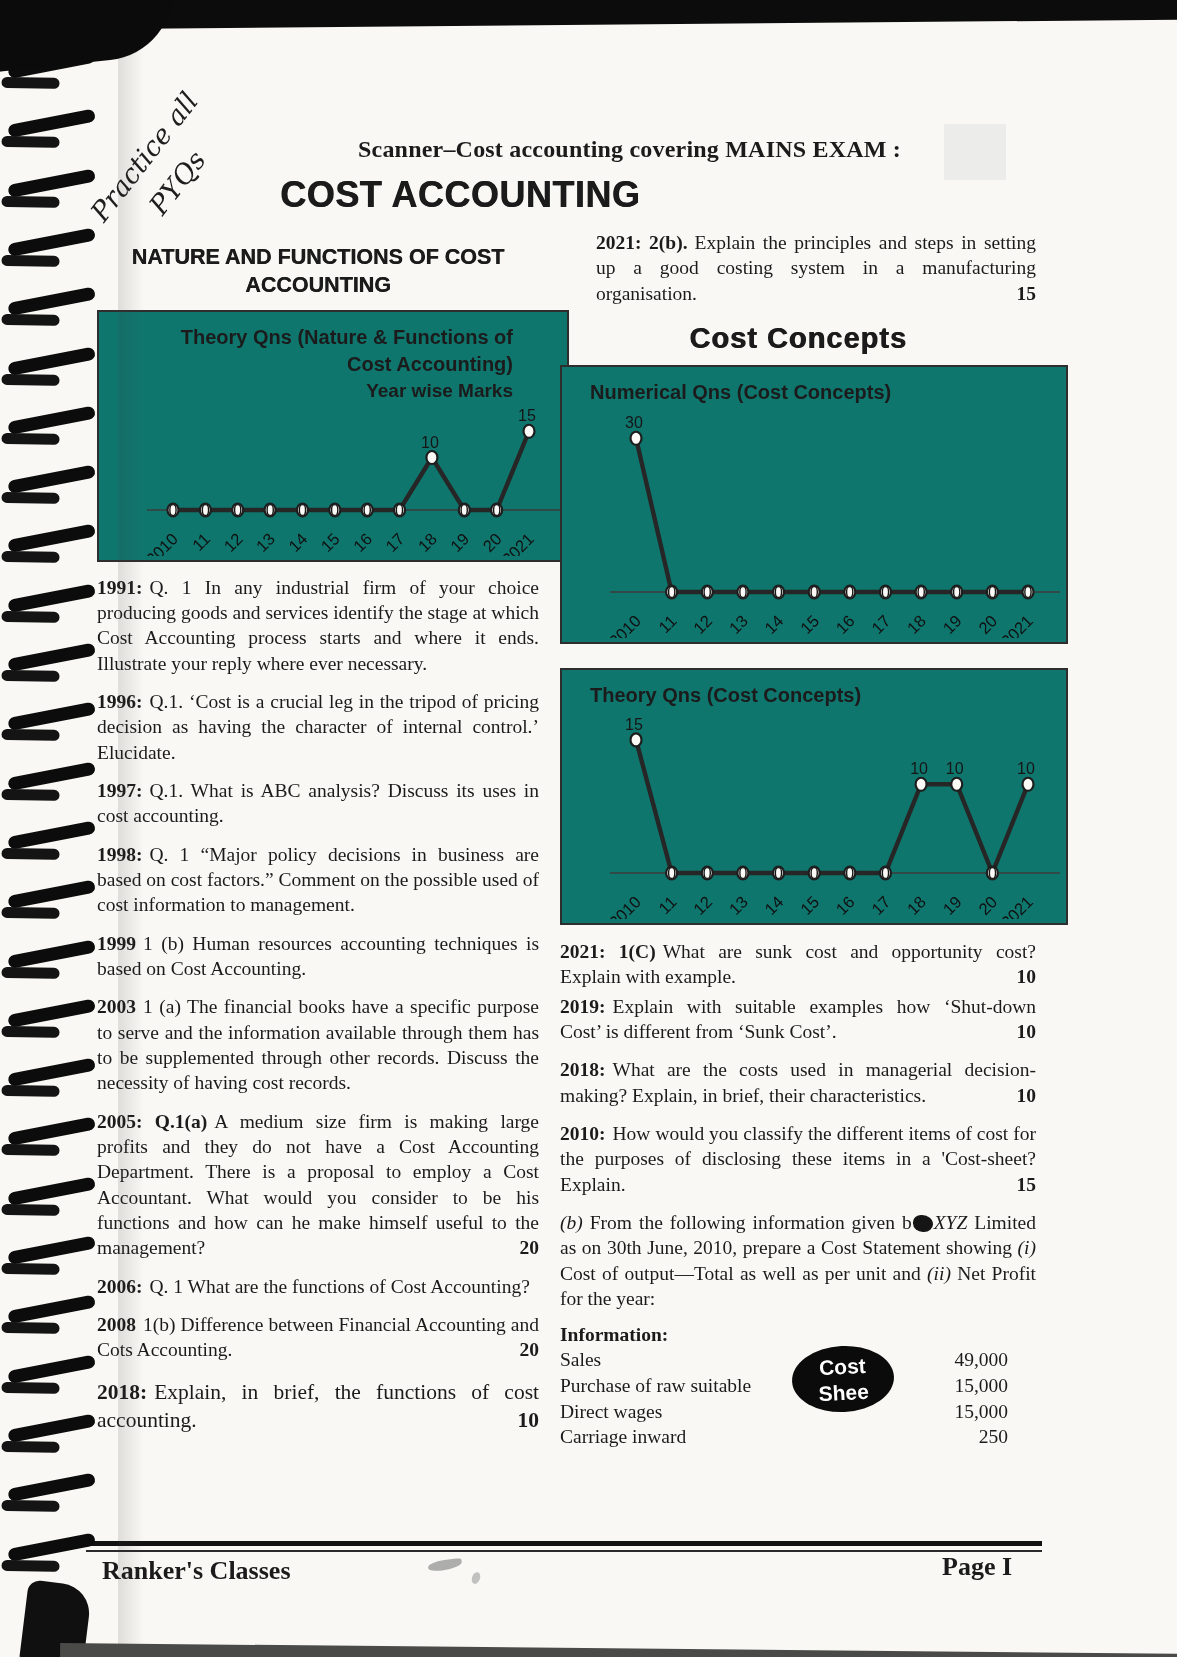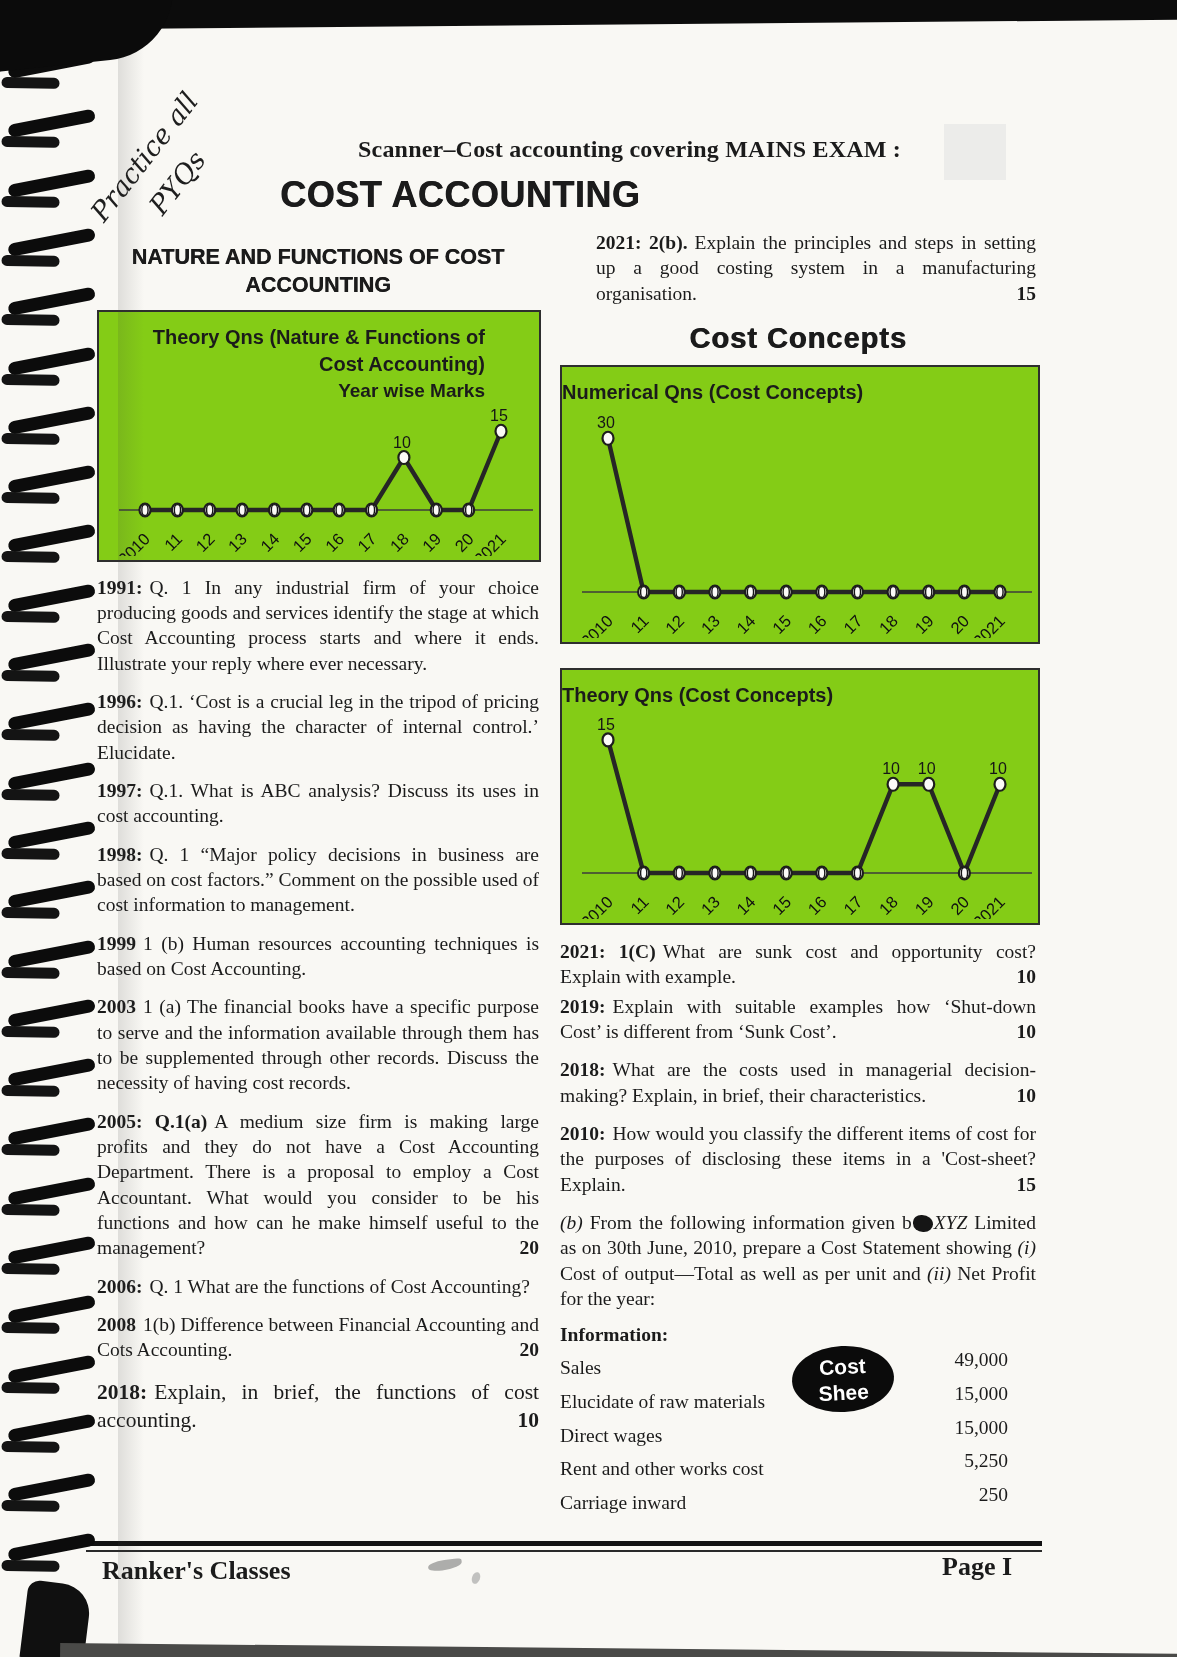--- a/index.html
+++ b/index.html
@@ -48,35 +48,35 @@
     text-align:center;letter-spacing:1px;margin:16px 0 10px 0;text-shadow:.8px 0 0 currentColor;}
   
   .q{font-size:19.5px;line-height:1.30;text-align:justify;margin:13px 0 0 0;}
   .q .yr{font-weight:bold;margin-right:7px;}
   .q .marks{float:right;font-weight:bold;}
   .q.big{font-size:21.5px;margin-top:16px;}
   .q i{font-family:"Liberation Serif", serif;}
   .blob{display:inline-block;width:20px;height:17px;background:#151515;border-radius:45% 60% 50% 55%;
     vertical-align:-3px;margin:0 1px;}
   
-  .chart-box{border:2px solid #2e2e2e;background:#84cc16;position:relative;margin-top:10px;}
+  .chart-box{border:2px solid #2e2e2e;background:#0f766e;position:relative;margin-top:10px;padding-left:28px;}
   .chart-box.cb1{width:440px;}
   .chart-box.cbr{width:476px;}
   .chart-title{font-family:"Liberation Sans", sans-serif;font-weight:bold;font-size:20px;
     line-height:1.35;padding-top:12px;}
   .chart-title.right{text-align:right;padding-right:54px;}
   .chart-title.center{text-align:left;}
   .chart-title .plain{font-weight:bold;font-size:19px;}
   .vlabel{font:16px "Liberation Sans", sans-serif;fill:#161616;}
   .xlabel{font:16.5px "Liberation Sans", sans-serif;fill:#101010;}
   
   .info{position:relative;margin-top:10px;font-size:19.5px;line-height:1.32;}
   .info-head{font-weight:bold;}
   .info-row{display:flex;}
-  .info-row .lbl{flex:1;margin-top:8px;}
+  .info-row .lbl{flex:1;}
   .info-row .val{width:150px;text-align:right;padding-right:28px;}
   .info-badge{position:absolute;left:232px;top:24px;width:102px;height:66px;background:#0b0b0b;
     border-radius:50%;color:#fff;font-family:"Liberation Sans", sans-serif;font-weight:bold;
     font-size:21px;text-align:center;line-height:1.25;padding-top:8px;box-sizing:border-box;
     transform:rotate(-3deg);z-index:3;}
   
   .footer-rule{position:absolute;left:86px;top:1541px;width:956px;height:4px;
     border-top:5px solid #121212;border-bottom:2px solid #2a2a2a;}
   .footer-left{position:absolute;left:102px;top:1556px;font-weight:bold;font-size:26px;
     font-family:"Liberation Serif", serif;}
@@ -297,32 +297,28 @@
     <div class="info-head">Information:</div>
     <div class="info-badge">
       <div>Cost</div>
       <div>Shee</div>
     </div>
     <div class="info-row">
         <span class="lbl">Sales</span>
         <span class="val">49,000</span>
       </div>
     <div class="info-row">
-        <span class="lbl">Elucidate of raw materials</span>
+        <span class="lbl">Purchase of raw suitable</span>
         <span class="val">15,000</span>
       </div>
     <div class="info-row">
         <span class="lbl">Direct wages</span>
         <span class="val">15,000</span>
       </div>
     <div class="info-row">
-        <span class="lbl">Rent and other works cost</span>
-        <span class="val">5,250</span>
-      </div>
-    <div class="info-row">
         <span class="lbl">Carriage inward</span>
         <span class="val">250</span>
       </div>
   </div>
 </div>
 
 <div class="footer-rule"></div>
 <div class="footer-left">Ranker's Classes</div>
 <div class="footer-right">Page I</div>
 <div class="footer-smudge"></div>

